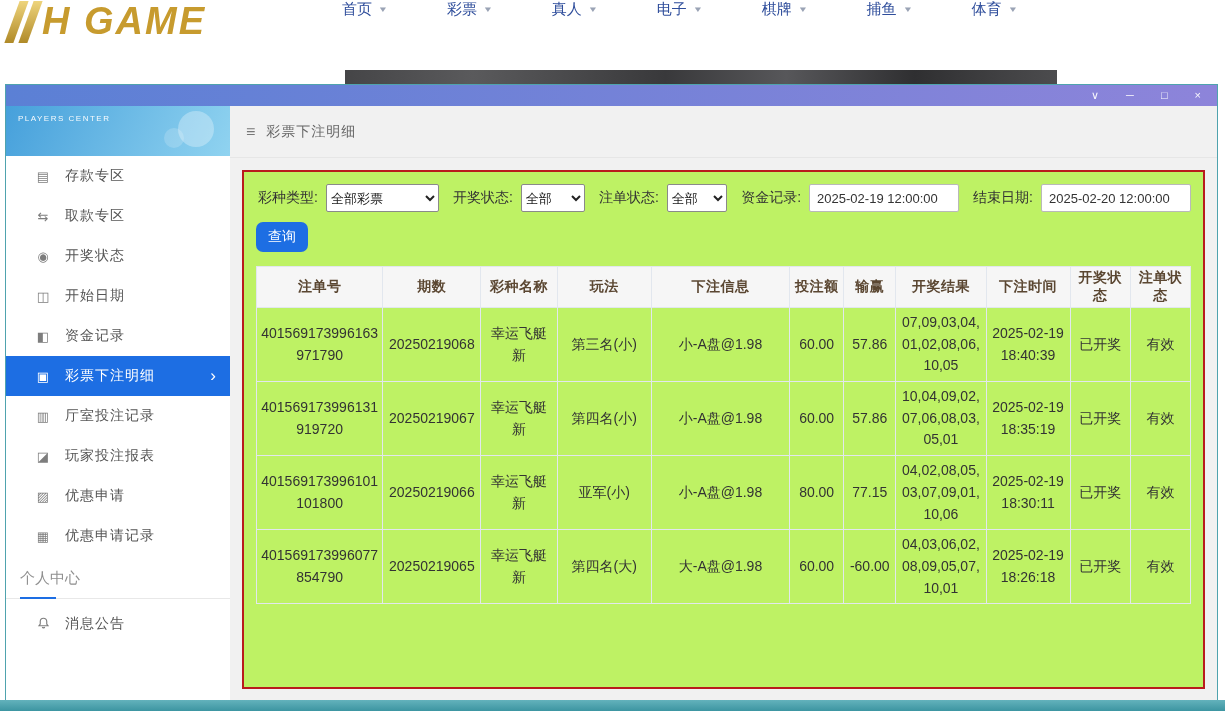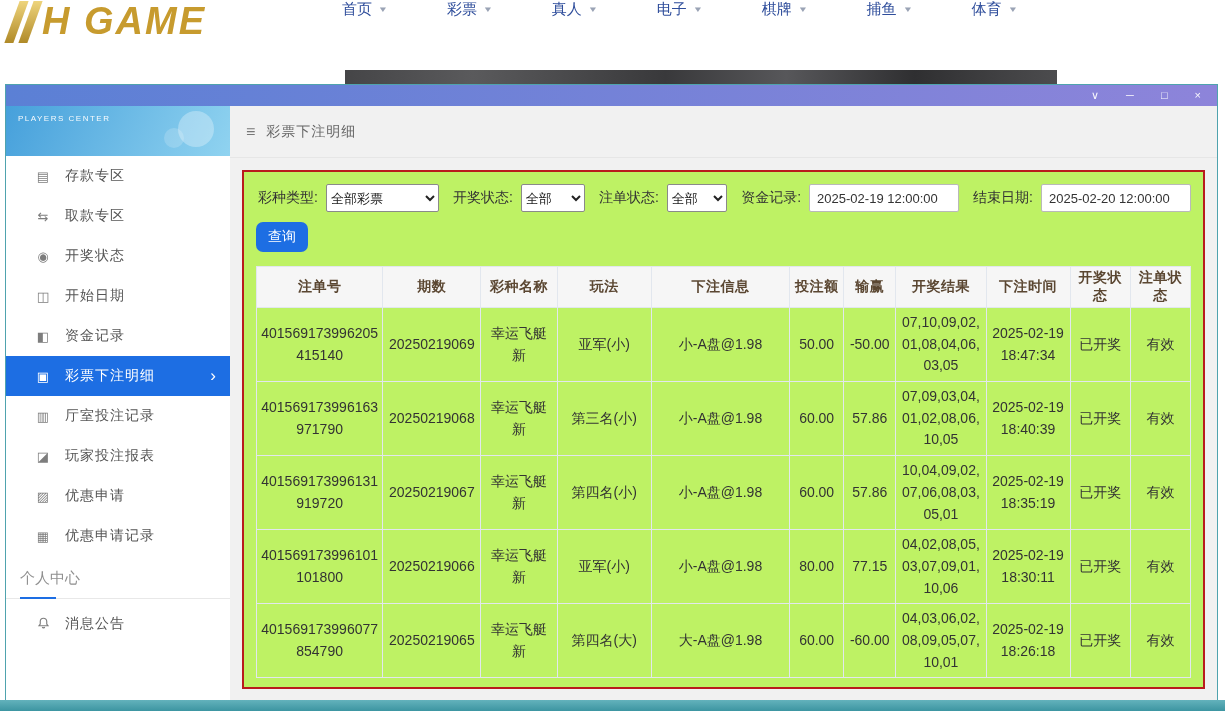--- a/index.html
+++ b/index.html
@@ -252,33 +252,20 @@
                 <th data-name="column-header">投注额</th>
                 <th data-name="column-header">输赢</th>
                 <th data-name="column-header">开奖结果</th>
                 <th data-name="column-header">下注时间</th>
                 <th data-name="column-header">开奖状态</th>
                 <th data-name="column-header">注单状态</th>
               </tr>
             </thead>
             <tbody>
               <tr data-name="table-row">
-                <td data-name="table-cell">401569173996205415140</td>
-                <td data-name="table-cell">20250219069</td>
-                <td data-name="table-cell">幸运飞艇新</td>
-                <td data-name="table-cell">亚军(小)</td>
-                <td data-name="table-cell">小-A盘@1.98</td>
-                <td data-name="table-cell">50.00</td>
-                <td data-name="table-cell">-50.00</td>
-                <td data-name="table-cell">07,10,09,02,01,08,04,06,03,05</td>
-                <td data-name="table-cell">2025-02-19 18:47:34</td>
-                <td data-name="table-cell">已开奖</td>
-                <td data-name="table-cell">有效</td>
-              </tr>
-              <tr data-name="table-row">
                 <td data-name="table-cell">401569173996163971790</td>
                 <td data-name="table-cell">20250219068</td>
                 <td data-name="table-cell">幸运飞艇新</td>
                 <td data-name="table-cell">第三名(小)</td>
                 <td data-name="table-cell">小-A盘@1.98</td>
                 <td data-name="table-cell">60.00</td>
                 <td data-name="table-cell">57.86</td>
                 <td data-name="table-cell">07,09,03,04,01,02,08,06,10,05</td>
                 <td data-name="table-cell">2025-02-19 18:40:39</td>
                 <td data-name="table-cell">已开奖</td>

